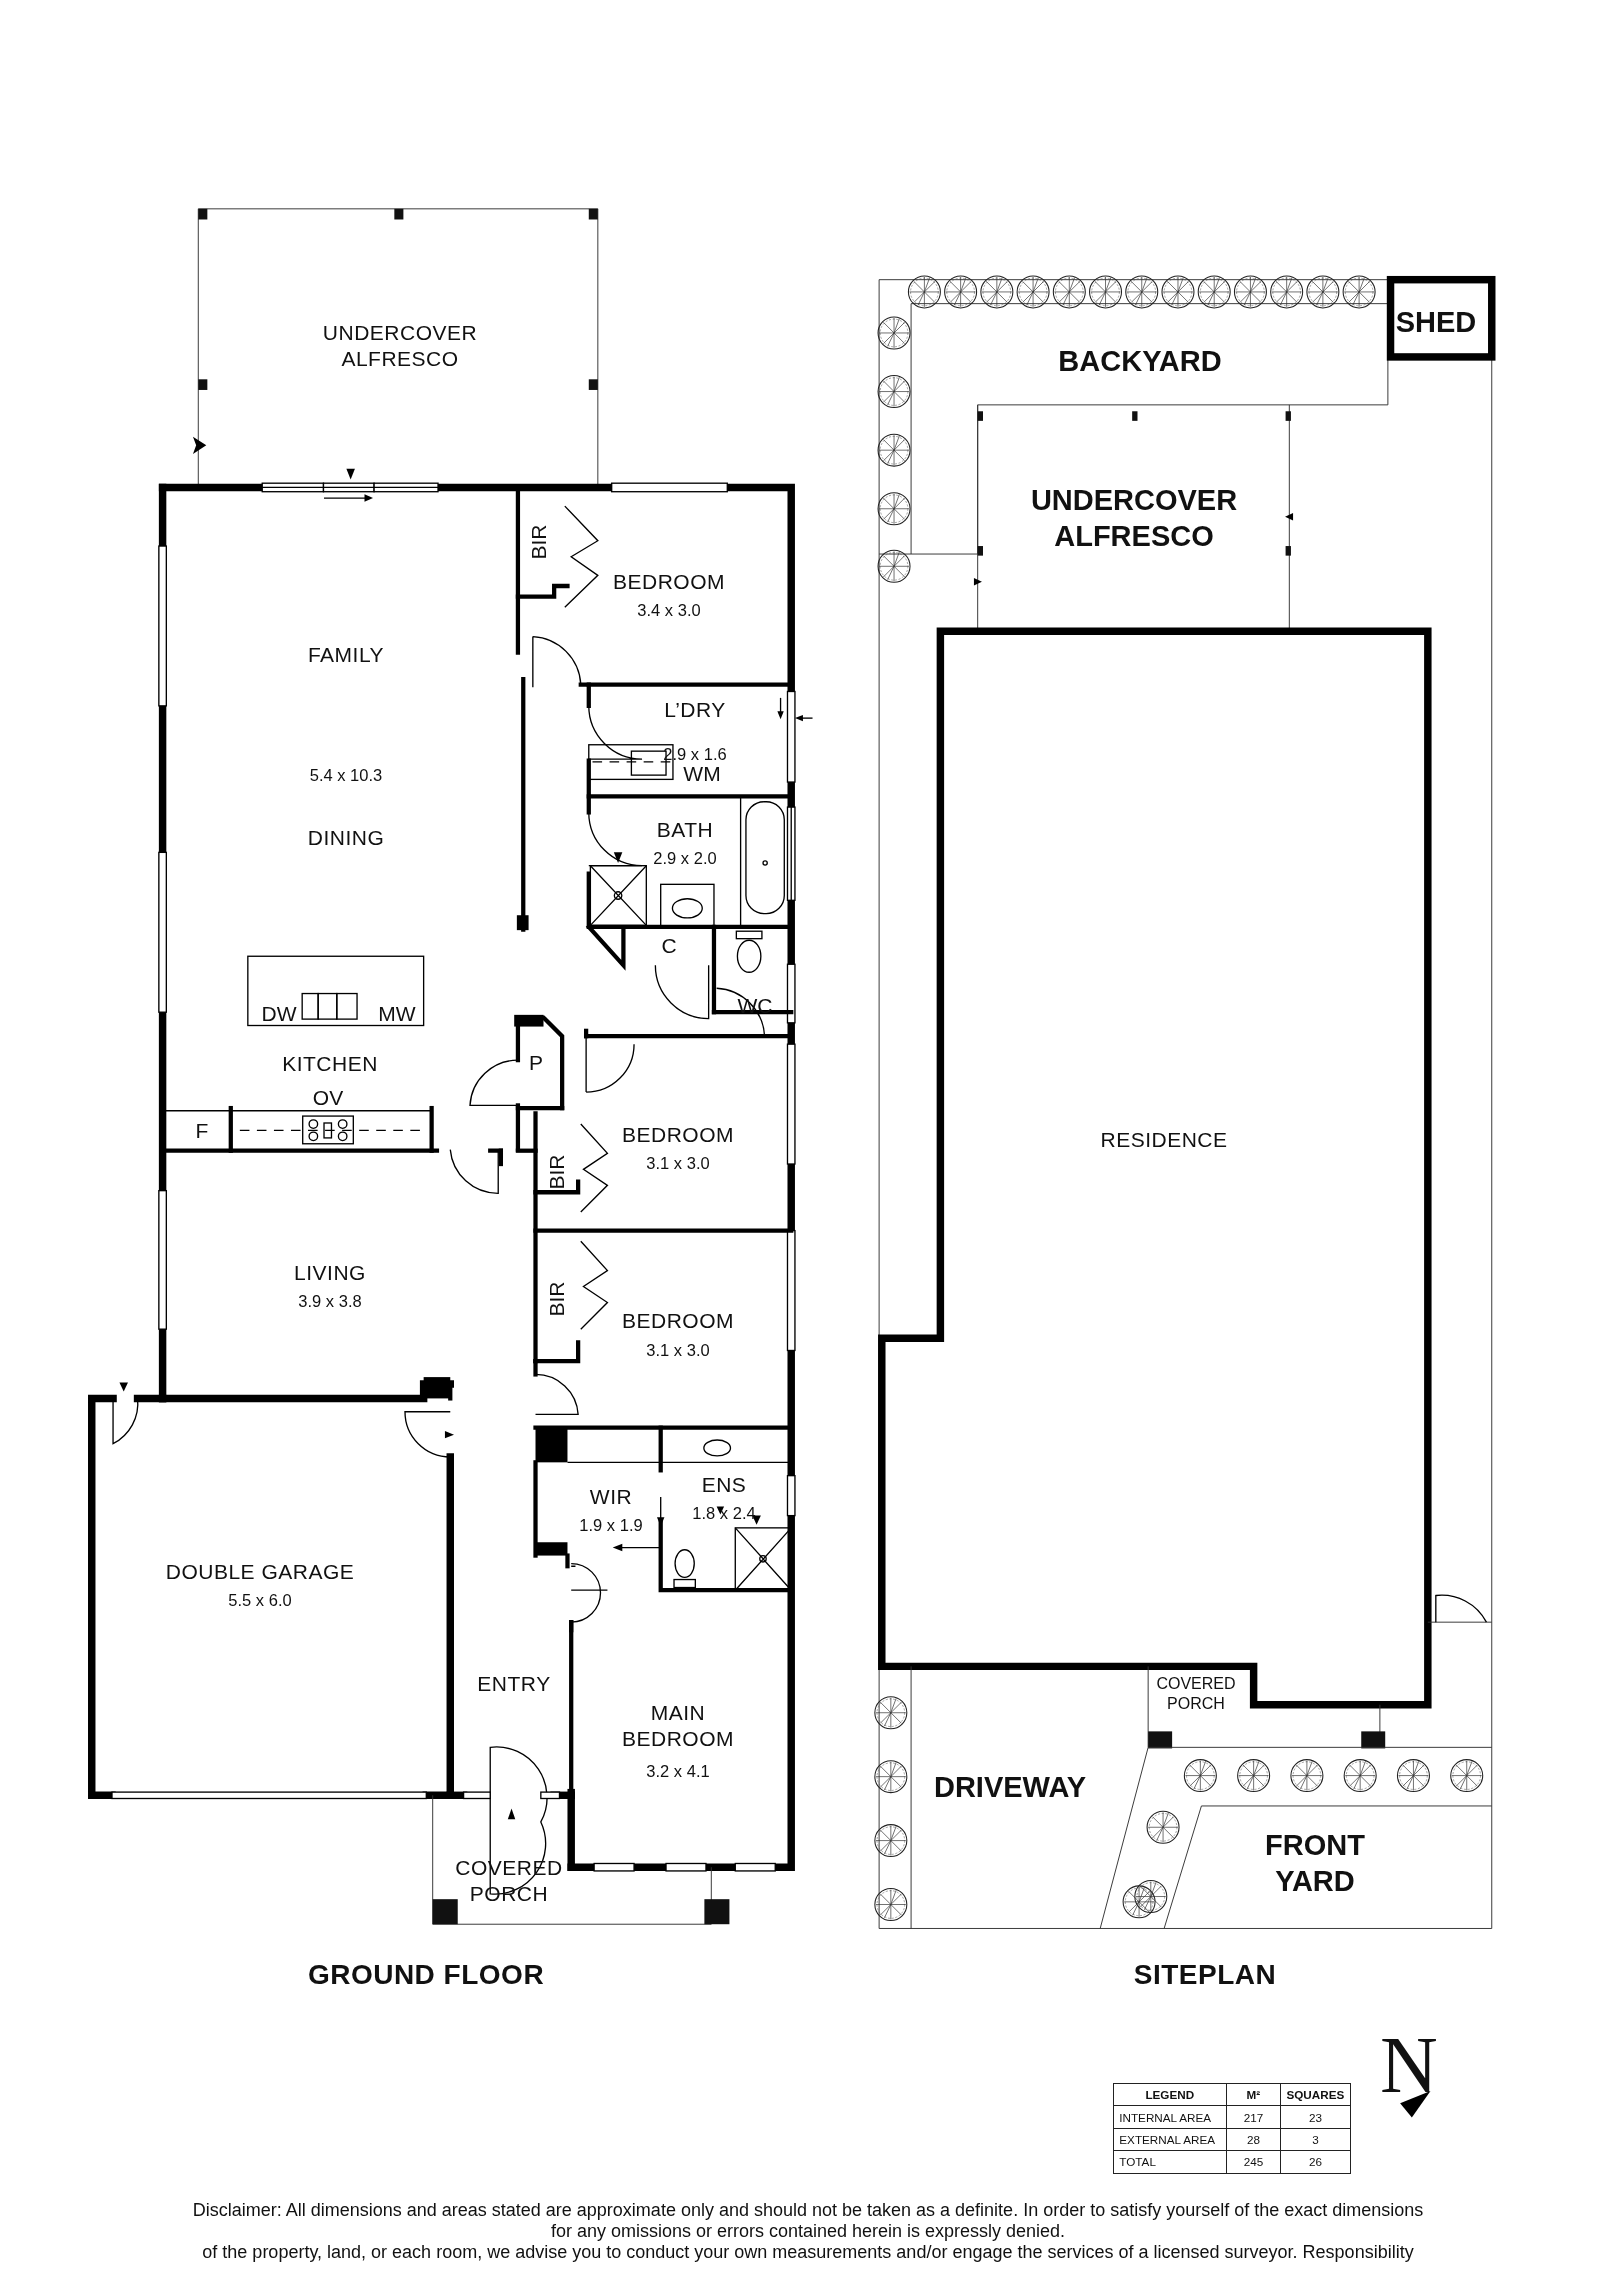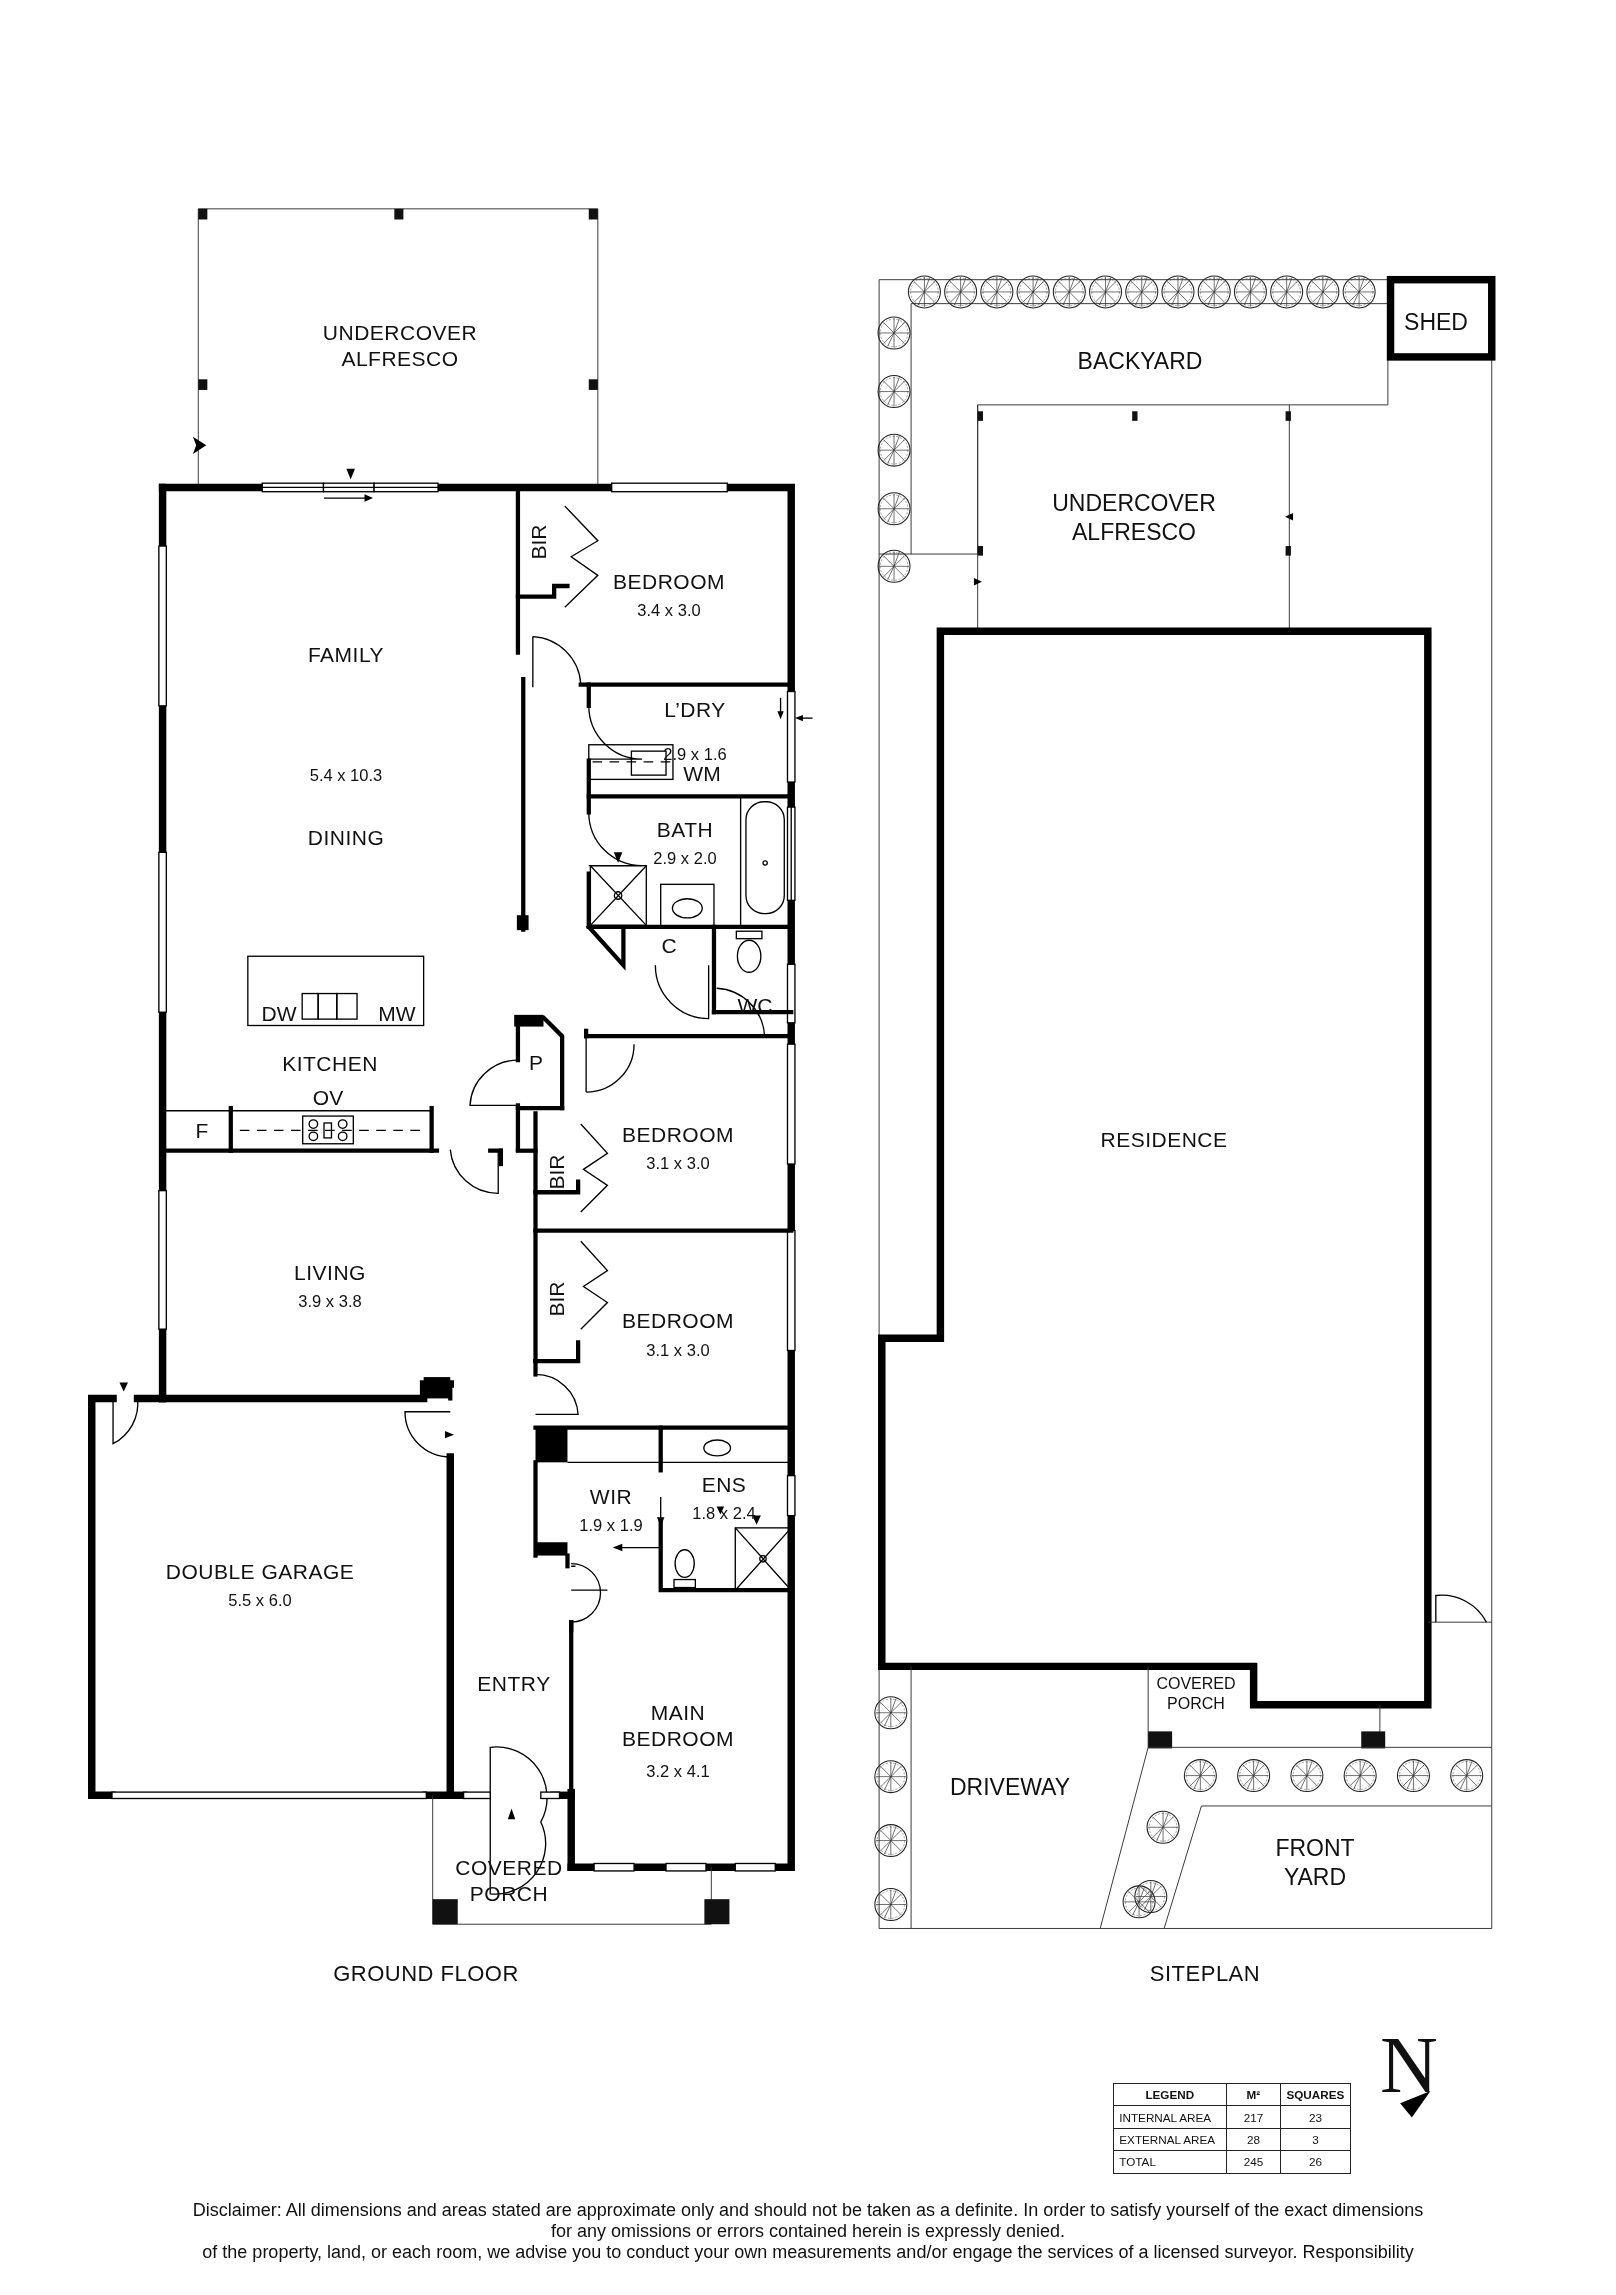--- a/index.html
+++ b/index.html
@@ -11,22 +11,22 @@
     .hair { fill: none; stroke: #333; stroke-width: 1.8; }
     .dash { fill: none; stroke: #000; stroke-width: 2.5; stroke-dasharray: 18 14; }
     .win { fill: #fff; stroke: #000; stroke-width: 2.5; }
     .post { fill: #111; }
     .solid { fill: #000; }
     .lbl { position: absolute; text-align: center; white-space: nowrap; font-family: "Liberation Sans", sans-serif; color: #111; transform: translate(-50%, -50%); line-height: 1.25; }
     .room { font-size: 21px; letter-spacing: 0.5px; }
     .dim { font-size: 16.5px; }
     .small { font-size: 21px; }
     .vert { transform: translate(-50%, -50%) rotate(-90deg); font-size: 21px; }
-    .title { font-weight: normal; font-size: 22px; letter-spacing: 0.5px; }
-    .site { font-size: 23px; font-family: "Liberation Sans", sans-serif; }
+    .title { font-weight: bold; font-size: 28px; letter-spacing: 0.5px; }
+    .site { font-size: 29px; font-family: "Liberation Sans", sans-serif; font-weight: bold; }
     .site-sm { font-size: 16px; }
     .north { position: absolute; left: 1380px; top: 2025px; font-family: "Liberation Serif", serif; font-size: 80px; line-height: 1; }
     table.legend { position: absolute; left: 1113px; top: 2083px; border-collapse: collapse; font-size: 11.7px; font-family: "Liberation Sans", sans-serif; }
     table.legend td, table.legend th { border: 1.1px solid #222; padding: 3.2px 5.3px; height: 15px; }
     table.legend th { font-weight: bold; text-align: center; }
     table.legend th.c, table.legend td.c { text-align: center; }
     .disclaimer { position: absolute; left: 0; top: 2200px; width: 1616px; text-align: center; font-size: 18px; line-height: 21px; font-family: "Liberation Sans", sans-serif; }
   </style>
 </head>
 <body>

